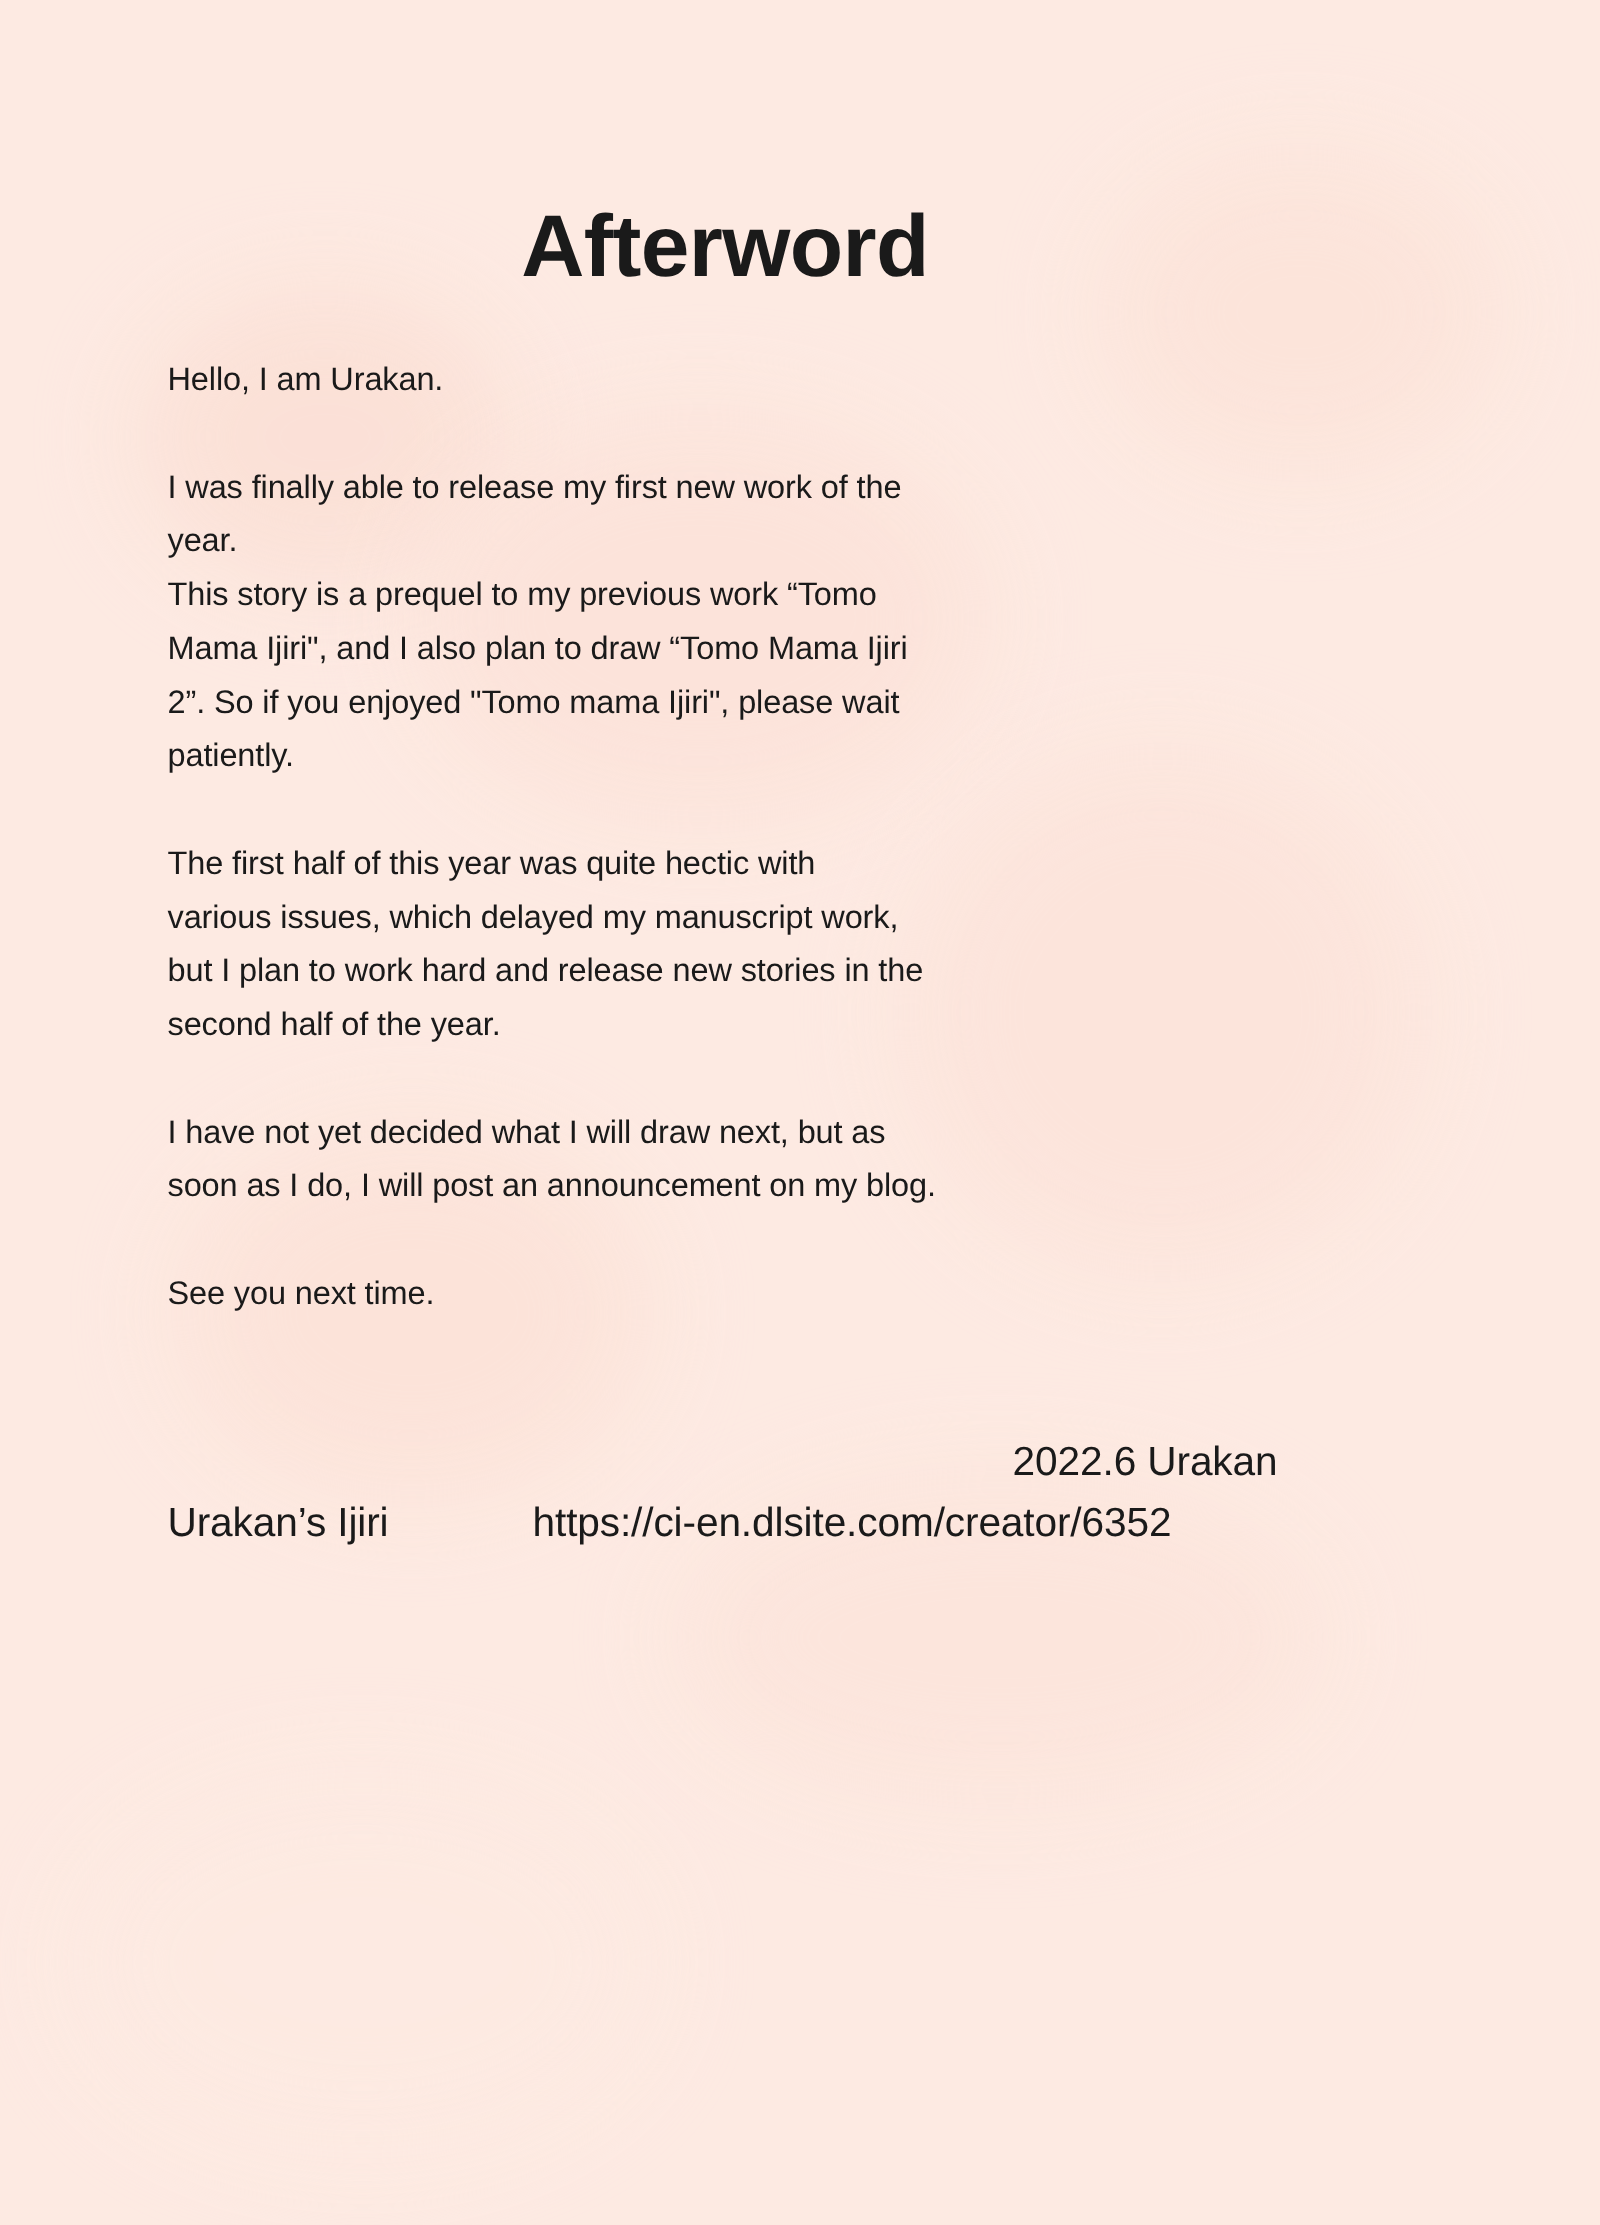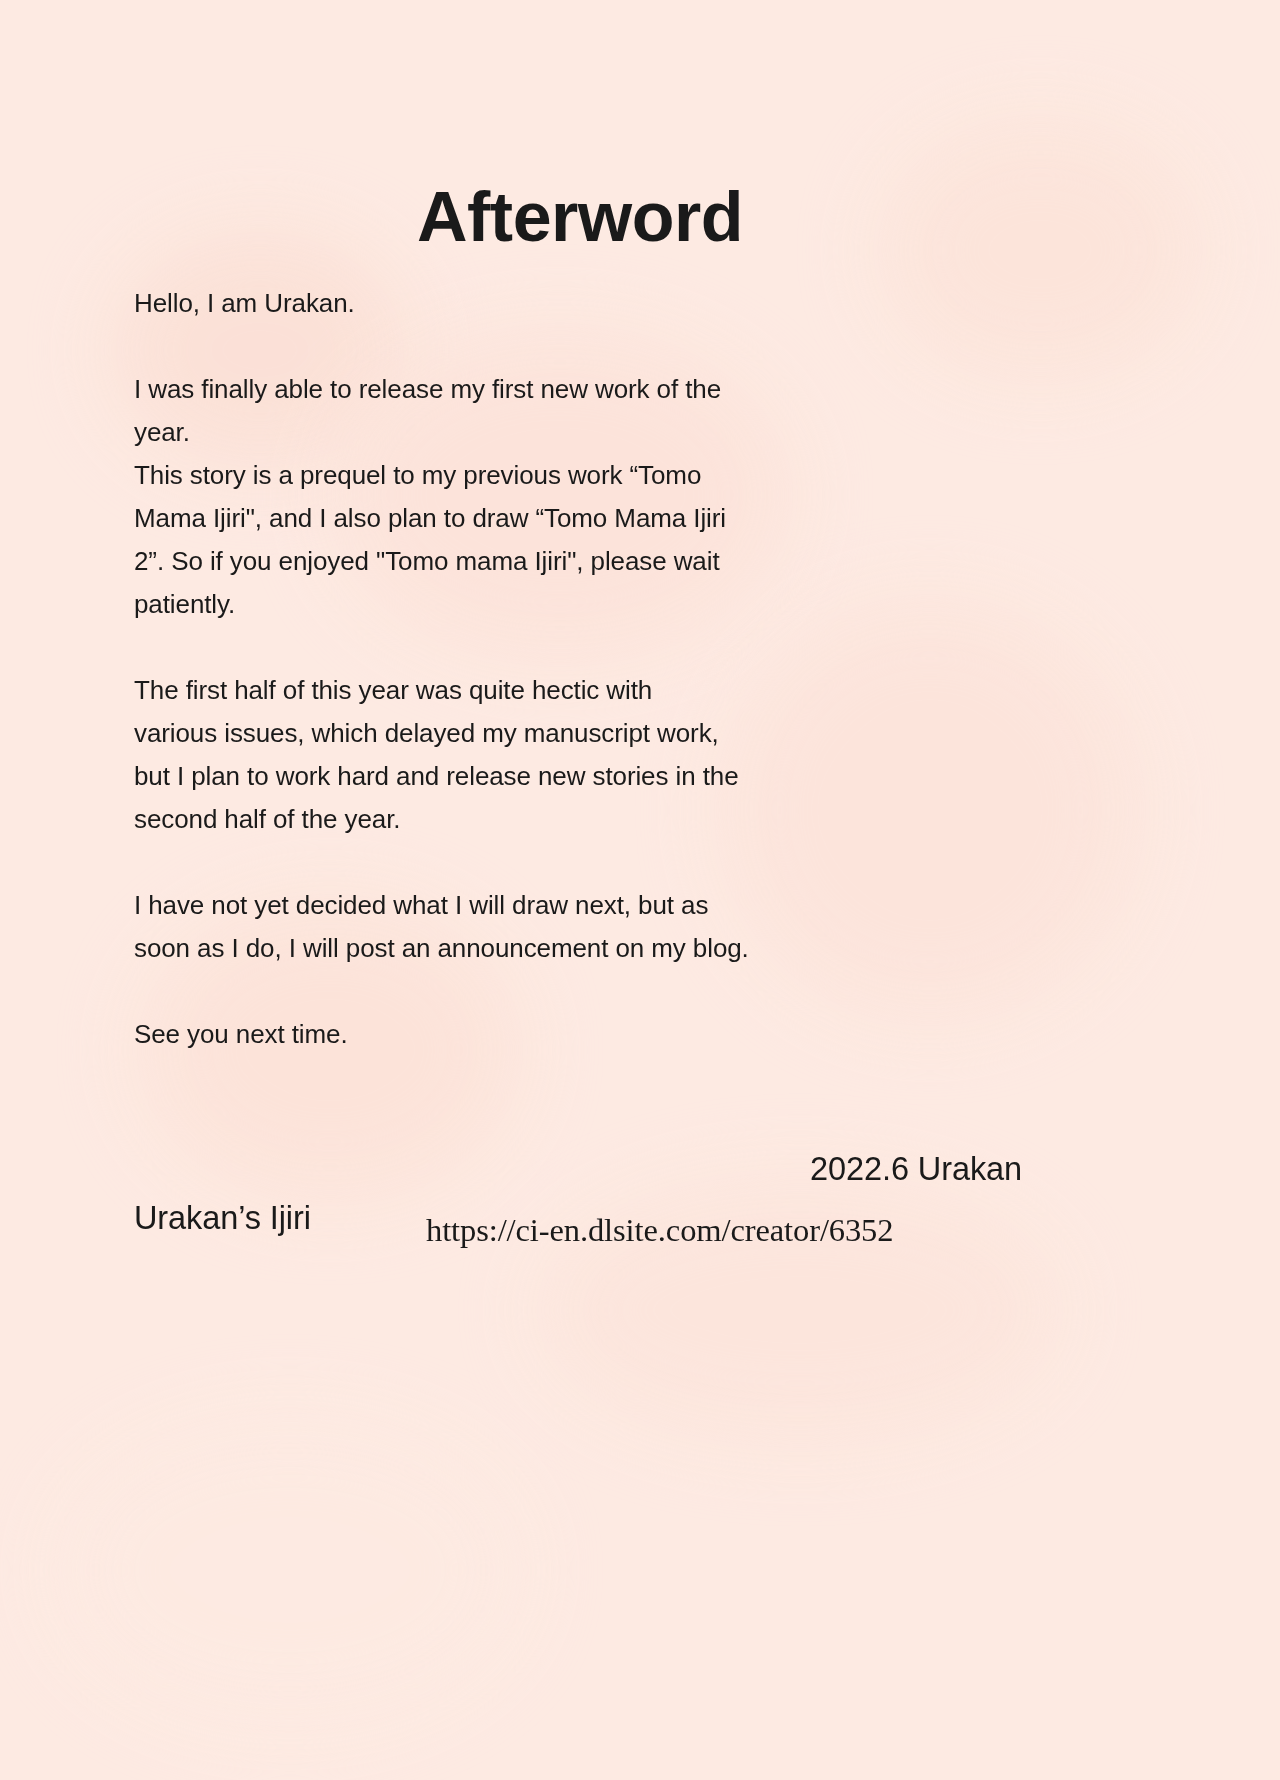--- a/index.html
+++ b/index.html
@@ -40,21 +40,21 @@
   .blotch.b7 { left: 880px;  top: 120px;  width: 320px; height: 260px; background:#fce4da; }
 
   .content {
     position: relative;
     z-index: 2;
   }
 
   .doc-title {
     position: absolute;
     left: 0;
-    top: 132px;
+    top: 112px;
     width: 1160px;
     text-align: center;
     font-size: 70px;
     font-weight: bold;
     letter-spacing: -0.5px;
     line-height: 1.1;
   }
 
   .body-block {
     position: absolute;
@@ -87,22 +87,21 @@
     letter-spacing: -0.1px;
   }
   .blog-label {
     position: absolute;
     left: 0;
     top: 0;
   }
   .blog-url {
     position: absolute;
     left: 292px;
-    top: 12px;
-    font-family: Liberation Serif, serif;
+    top: 0;
   }
 </style>
 </head>
 <body>
 
 <div class="page">
 
   <div class="blotch b1"></div>
   <div class="blotch b2"></div>
   <div class="blotch b3"></div>

